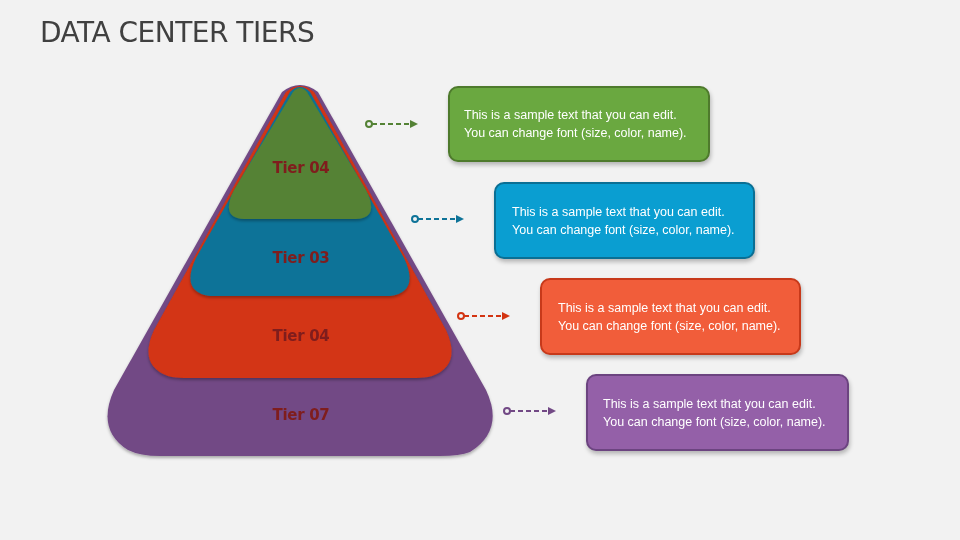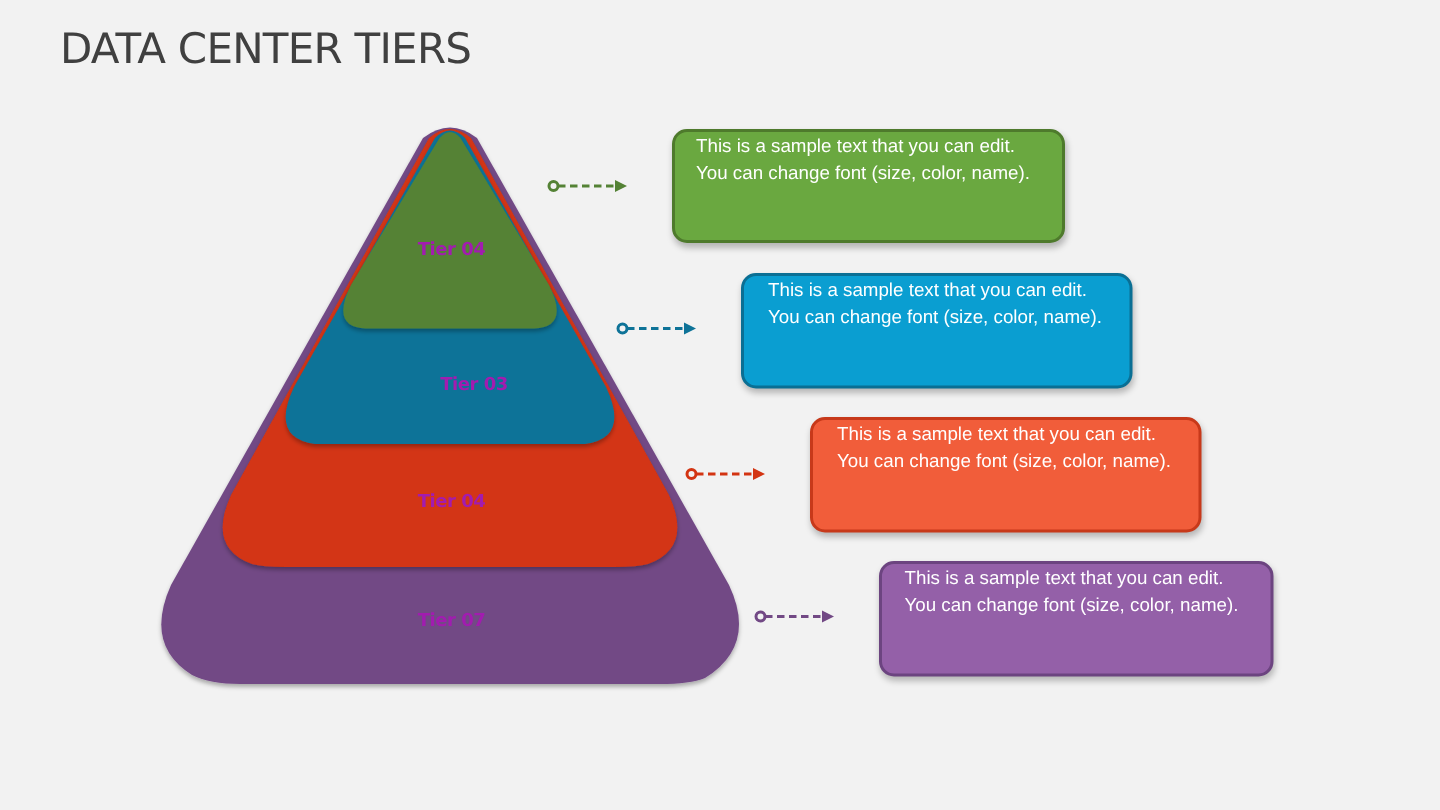--- a/index.html
+++ b/index.html
@@ -1,20 +1,20 @@
 <!DOCTYPE html>
 <html><head>
 <meta charset="utf-8">
 <style>
   html, body { margin:0; padding:0; }
   body { width:960px; height:540px; background:#f2f2f2; position:relative; overflow:hidden; font-family:"DejaVu Sans", sans-serif; }
   .title { position:absolute; left:40px; top:16px; font-family:"DejaVu Sans", sans-serif; font-weight:normal; font-size:28px; color:#404040; letter-spacing:-0.5px; }
   svg.pyr { position:absolute; left:0; top:0; }
-  .tier-label { position:absolute; width:120px; text-align:center; color:#a21caf; font-weight:bold; font-size:12px; font-family:"DejaVu Sans", sans-serif; letter-spacing:-0.3px; }
-  .box { position:absolute; border-radius:10px; color:#fff; font-family:"Liberation Sans", sans-serif; font-size:12.5px; line-height:18px; display:flex; flex-direction:column; padding-left:14px; box-sizing:border-box; box-shadow:1px 3px 4px rgba(0,0,0,0.25); }
+  .tier-label { position:absolute; width:120px; text-align:center; color:#7f1d1d; font-weight:bold; font-size:15px; font-family:"DejaVu Sans", sans-serif; letter-spacing:-0.3px; }
+  .box { position:absolute; border-radius:10px; color:#fff; font-family:"Liberation Sans", sans-serif; font-size:12.5px; line-height:18px; display:flex; flex-direction:column; justify-content:center; padding-left:14px; box-sizing:border-box; box-shadow:1px 3px 4px rgba(0,0,0,0.25); }
   .box span { display:block; white-space:nowrap; }
   svg.arrow { position:absolute; }
 </style>
 </head>
 <body>
 
 <div class="title">DATA CENTER TIERS</div>
 
 <svg class="pyr" width="960" height="540">
   <defs>
@@ -26,21 +26,21 @@
   <path filter="url(#sh)" fill="#724985" d="M282,92 Q300,78 318,92 L486,390 Q505,430 470,452 Q460,456 440,456 L160,456 Q140,456 128,450 Q96,430 114,390 Z"></path>
 
   <path filter="url(#sh)" fill="#d33412" d="M286,92 Q300,80 314,92 L446,330 Q462,365 432,376 Q425,378 410,378 L190,378 Q175,378 168,376 Q138,365 154,330 Z"></path>
 
   <path filter="url(#sh)" fill="#0e7398" d="M290,92 Q300,82 310,92 L404,258 Q420,292 390,296 L210,296 Q180,292 196,258 Z"></path>
 
   <path filter="url(#sh)" fill="#548235" d="M293,92 Q300,84 307,92 L366,190 Q380,218 356,219 L244,219 Q220,218 234,190 Z"></path>
 </svg>
 
 <div class="tier-label" style="left:241px;top:159px;">Tier 04</div>
-<div class="tier-label" style="left:256px;top:249px;">Tier 03</div>
+<div class="tier-label" style="left:241px;top:249px;">Tier 03</div>
 <div class="tier-label" style="left:241px;top:327px;">Tier 04</div>
 <div class="tier-label" style="left:241px;top:406px;">Tier 07</div>
 
 <svg class="arrow" style="left:364px;top:118px;" width="58" height="12">
   <circle cx="5" cy="6" r="3" fill="none" stroke="#548235" stroke-width="2"></circle>
   <line x1="8" y1="6" x2="46" y2="6" stroke="#548235" stroke-width="2" stroke-dasharray="5,3"></line>
   <polygon points="46,2 54,6 46,10" fill="#548235"></polygon>
 </svg>
 <svg class="arrow" style="left:410px;top:213px;" width="58" height="12">
   <circle cx="5" cy="6" r="3" fill="none" stroke="#0e7398" stroke-width="2"></circle>

